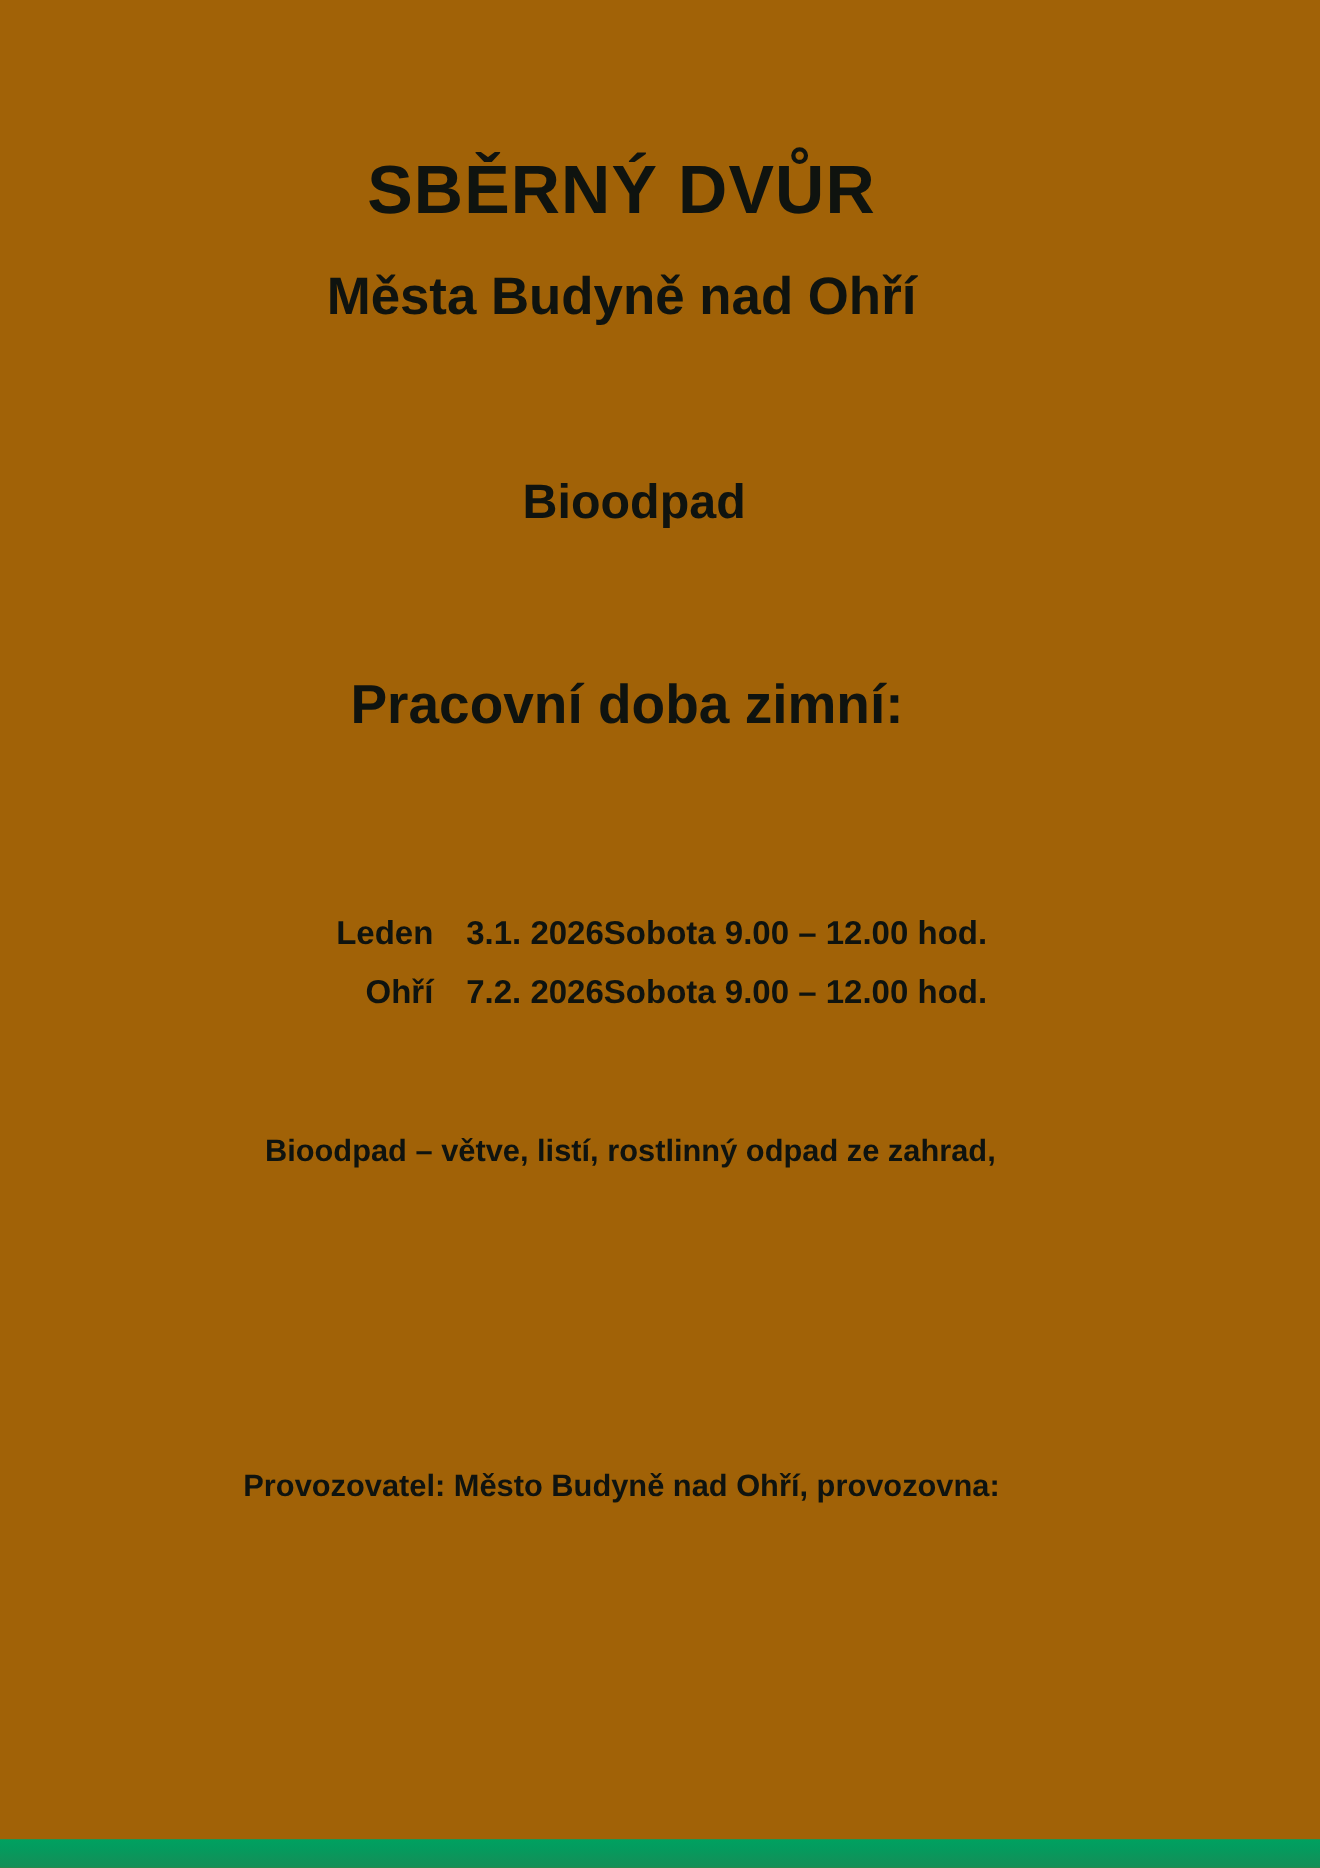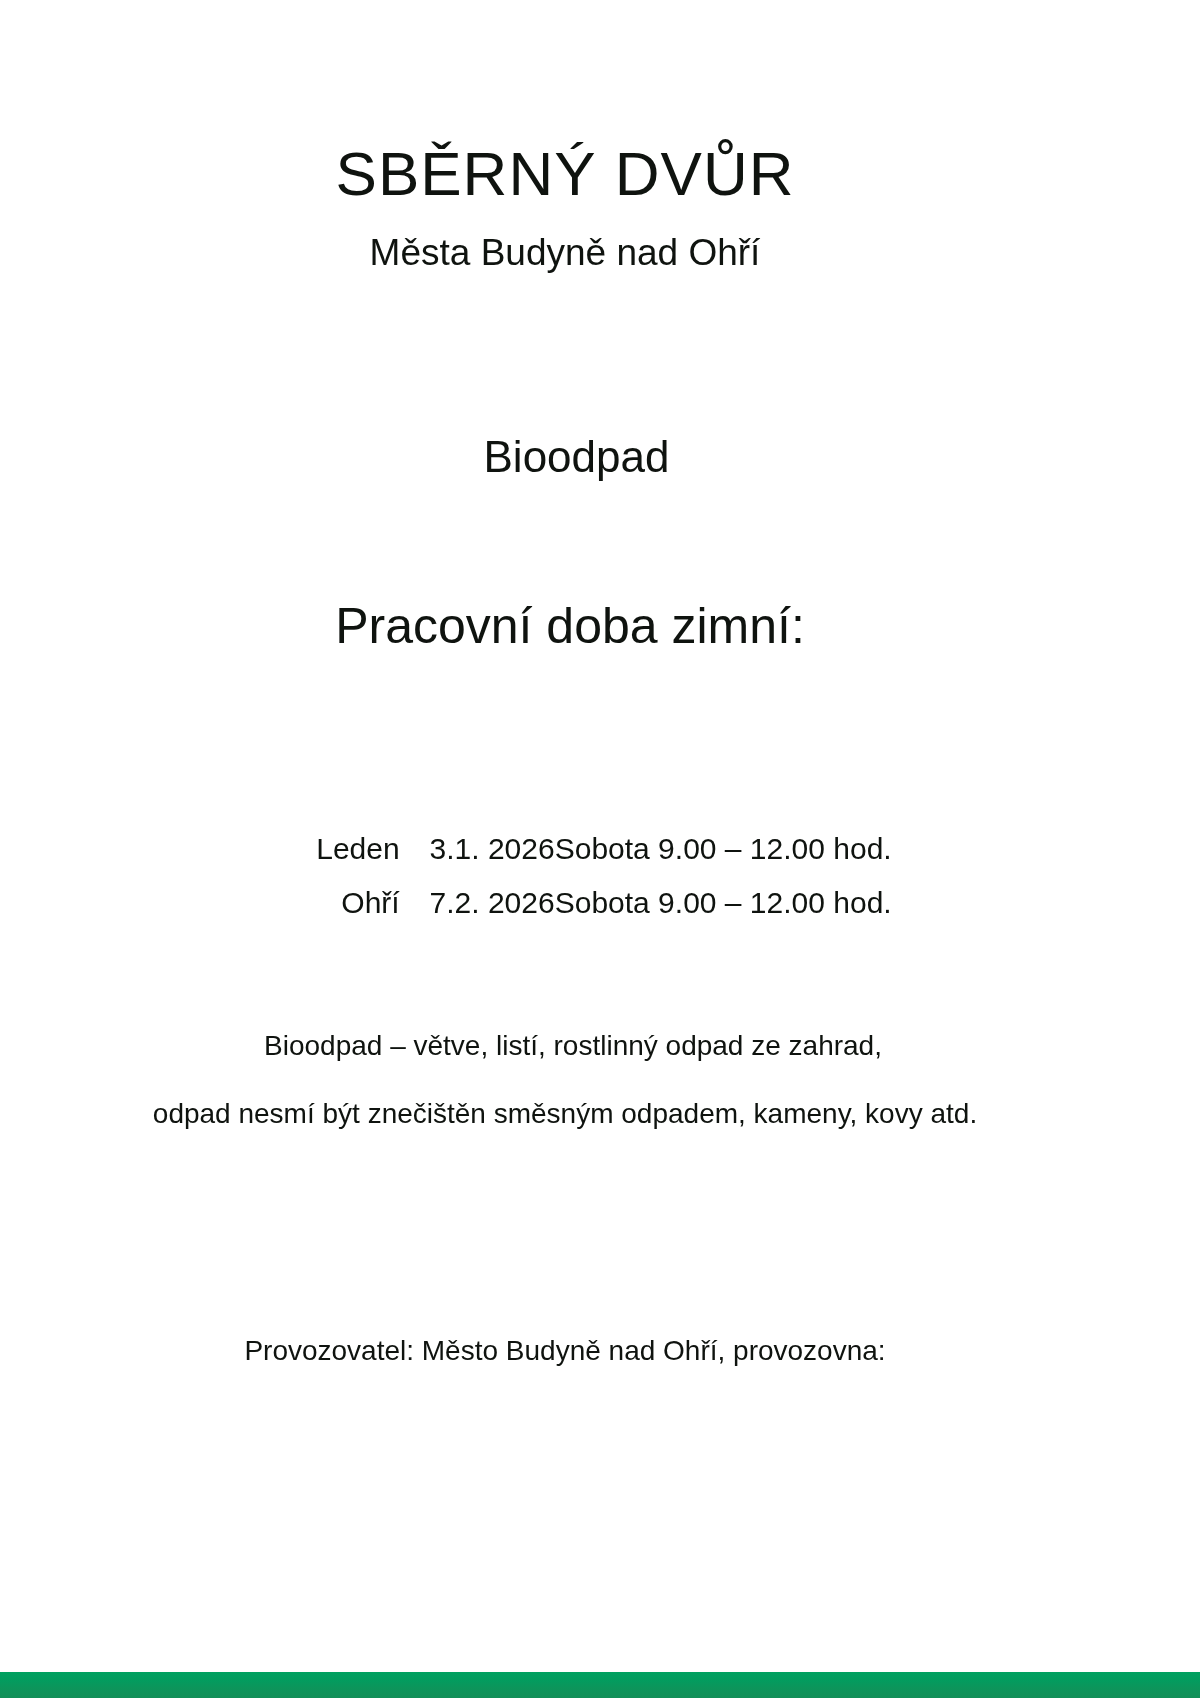--- a/index.html
+++ b/index.html
@@ -10,40 +10,40 @@
     width: 1200px;
     height: 1698px;
     overflow: hidden;
     font-family: "Liberation Sans", sans-serif;
     background: #00a160;
     position: relative;
   }
   .poster {
     position: absolute;
     inset: 0;
-    background: #ffffff;
+    background: #a16207;
     color: #0f130f;
-    font-weight: 400;
+    font-weight: 700;
     text-align: center;
     
     padding-right: 70px;
     box-sizing: border-box;
   }
   .line {
     position: absolute;
     left: 0;
     right: 70px;
     text-align: center;
     line-height: 1.15;
     white-space: pre;
   }
   .title      { top: 138px;  font-size: 62px; letter-spacing: 1px; }
-  .subtitle   { top: 232px;  font-size: 37px; }
+  .subtitle   { top: 242px;  font-size: 48px; }
   .section    { top: 432px;  font-size: 44px; padding-left: 23px; }
-  .heading    { top: 598px;  font-size: 50px; padding-left: 10px; }
+  .heading    { top: 612px;  font-size: 50px; padding-left: 10px; }
   .sched-1    { top: 797px; }
   .sched-2    { top: 851px; }
   .sched-row  { font-size: 30px; }
   .sched-row .row-inner {
     display: inline-flex;
     text-align: right;
     white-space: pre;
     margin-left: 28px;
   }
   .sched-row .month { min-width: 100px; display: inline-block; }
@@ -84,19 +84,18 @@
   <div class="line sched-row sched-2">
     <span class="row-inner">
       <span class="month">Ohří</span>
       <span class="date">7.2. 2026</span>
       <span class="time">Sobota 9.00 – 12.00 hod.</span>
     </span>
   </div>
 
   <div class="line note-1">Bioodpad – větve, listí, rostlinný odpad ze zahrad,</div>
 
-  <div class="line note-2">odpad nesmí být znečištěn směsným odpadem, kameny, kovy atd.</div>
 
   <div class="line op-1">Provozovatel: Město Budyně nad Ohří, provozovna:</div>
 
 
   <div class="bottom-edge"></div>
 </div>
 
 </body></html>

